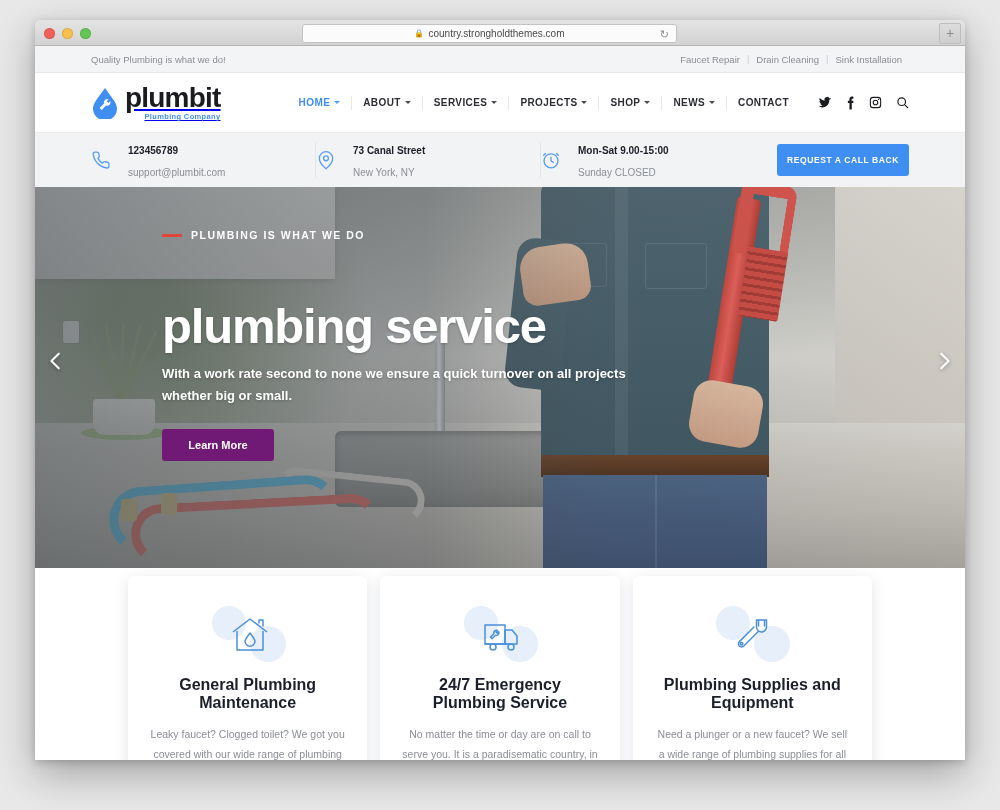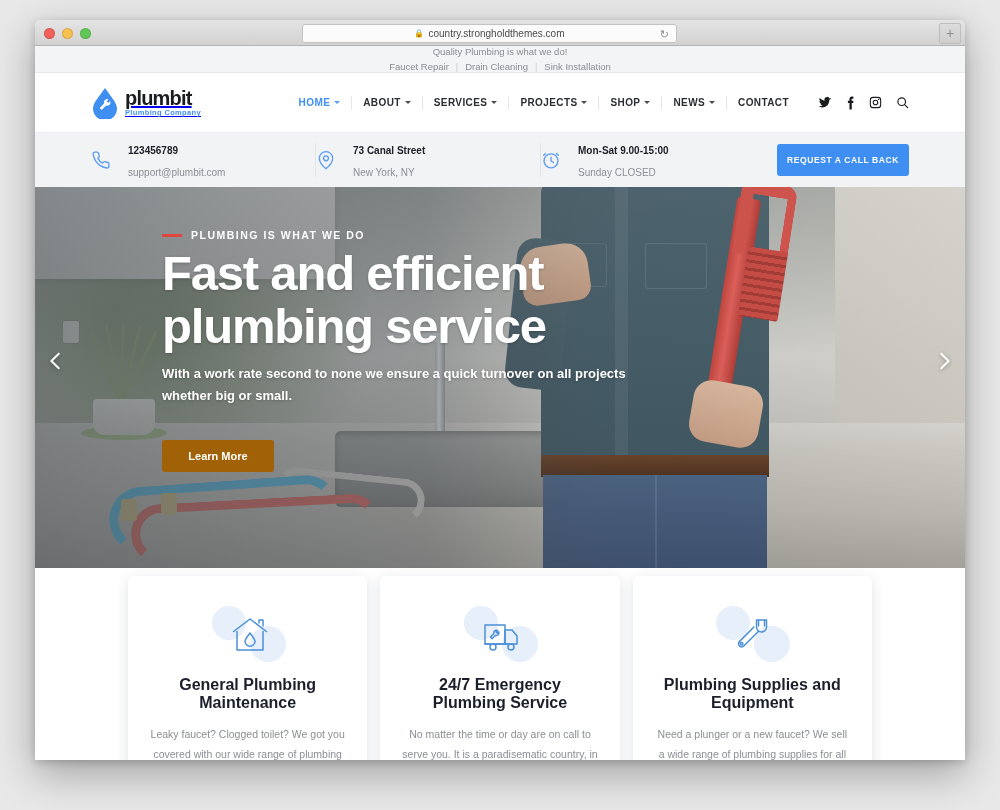--- a/index.html
+++ b/index.html
@@ -58,37 +58,37 @@
   
   .viewport { position: relative; width: 930px; height: 714px; background: #fff; overflow: hidden; }
 
   
   .topbar {
     height: 27px;
     background: #f3f4f6;
     border-bottom: 1px solid #e6e7e9;
     display: flex; align-items: center; justify-content: space-between;
     padding: 0 56px;
-    font-size: 9.5px; color: #8a8d93; flex-direction: column;
+    font-size: 9.5px; color: #8a8d93;
   }
   .topbar-links { display: flex; align-items: center; gap: 0; }
   .topbar-links a { color: #8a8d93; text-decoration: none; padding: 0 7px; }
   .topbar-sep { color: #c9ccd1; font-size: 9px; }
 
   
   .header {
     height: 60px; background: #fff;
     display: flex; align-items: center; justify-content: space-between;
     padding: 0 56px;
     border-bottom: 1px solid #ececec;
   }
   .logo { display: flex; align-items: center; gap: 6px; }
   .logo-mark { width: 28px; height: 32px; flex: none; }
   .logo-text { line-height: 1; }
-  .logo-word { font-size: 20px; font-weight: 700; color: #1b1c20; letter-spacing: -0.8px; display: block; }
+  .logo-word { font-size: 28px; font-weight: 700; color: #1b1c20; letter-spacing: -0.8px; display: block; }
   .logo-sub {
     font-size: 7.5px; font-weight: 700; color: #3f8ef2;
     letter-spacing: 0.35px; display: block; text-align: right; margin-top: 1px;
   }
 
   .nav { display: flex; align-items: center; }
   .nav-item {
     position: relative;
     font-size: 10px; font-weight: 700; letter-spacing: 0.4px;
     color: #2b2d33; padding: 0 11px;
@@ -295,23 +295,23 @@
     letter-spacing: -1.2px; max-width: 560px;
     text-shadow: 0 1px 3px rgba(0,0,0,.22);
   }
   .hero-sub {
     position: absolute; left: 127px; top: 176px;
     font-size: 13px; line-height: 22px; font-weight: 700; color: #fff;
     max-width: 500px;
     text-shadow: 0 1px 3px rgba(0,0,0,.25);
   }
   .hero-btn {
-    position: absolute; left: 127px; top: 253px;
+    position: absolute; left: 127px; top: 242px;
     width: 112px; height: 32px;
-    background: #a16207; color: #fff; border: none; border-radius: 3px;
+    background: #701a75; color: #fff; border: none; border-radius: 3px;
     font-size: 11px; font-weight: 700; cursor: pointer;
   }
   .arrow {
     position: absolute; top: 163px;
     width: 22px; height: 22px; cursor: pointer;
     color: #fff; opacity: .92;
   }
   .arrow.prev { left: 10px; }
   .arrow.next { right: 10px; }
   .arrow svg { display: block; filter: drop-shadow(0 1px 2px rgba(0,0,0,.35)); }
@@ -533,21 +533,21 @@
         </div>
         <div class="hero-tint"></div>
       </div>
 
       <div class="hero-inner">
         <div class="eyebrow">
           <span class="eyebrow-dash"></span>
           <span class="eyebrow-text">PLUMBING IS WHAT WE DO</span>
         </div>
         <div class="hero-title">
-          <span>Fast and efficient</span><br>
+          <br>
           <span>plumbing service</span>
         </div>
         <div class="hero-sub">With a work rate second to none we ensure a quick turnover on all projects whether big or small.</div>
         <button class="hero-btn">Learn More</button>
       </div>
 
       <div class="arrow prev">
         <svg viewBox="0 0 24 24" width="22" height="22" fill="none" stroke="#ffffff" stroke-width="2.4" stroke-linecap="round" stroke-linejoin="round">
             <polyline points="15,4 7,12 15,20"></polyline>
           </svg>

